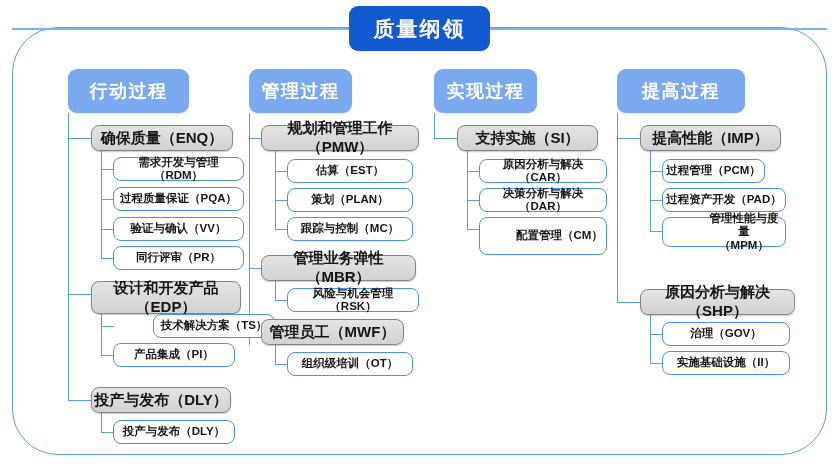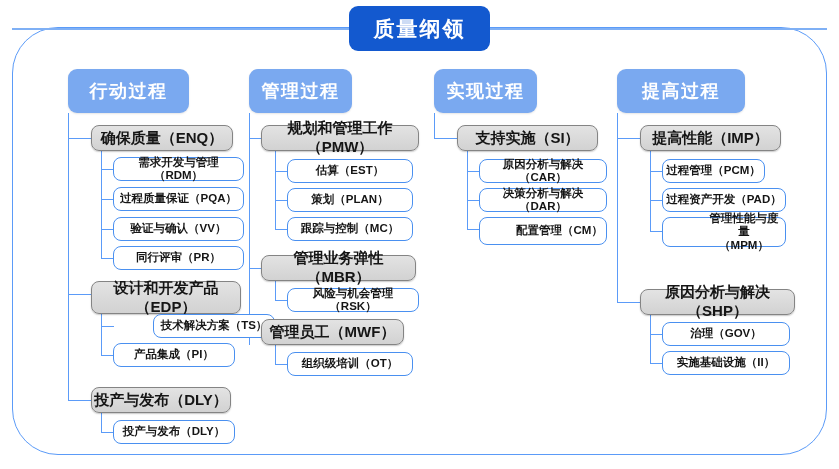--- a/index.html
+++ b/index.html
@@ -160,21 +160,21 @@
   <div class="ln-v" style="left:434px;top:113px;height:26px;"></div>
 
   <div class="ln-h" style="left:434px;top:138px;width:24px;"></div>
   <div class="gbox" style="left:457px;top:125px;width:141px;height:26px;">支持实施（SI）</div>
   <div class="ln-v" style="left:467px;top:151px;height:78px;"></div>
   <div class="ln-h" style="left:467px;top:171px;width:13px;"></div>
   <div class="lbox" style="left:479px;top:159px;width:128px;height:24px;">原因分析与解决（CAR）</div>
   <div class="ln-h" style="left:467px;top:200px;width:13px;"></div>
   <div class="lbox" style="left:479px;top:188px;width:128px;height:24px;">决策分析与解决（DAR）</div>
   <div class="ln-h" style="left:467px;top:229px;width:13px;"></div>
-  <div class="lbox" style="left:479px;top:217px;width:128px;height:28px;padding-left:36px;">配置管理（CM）</div>
+  <div class="lbox" style="left:479px;top:217px;width:128px;height:38px;padding-left:36px;">配置管理（CM）</div>
 
   <div class="col-head" style="left:617px;top:69px;width:128px;">提高过程</div>
   <div class="ln-v" style="left:617px;top:113px;height:190px;"></div>
 
   <div class="ln-h" style="left:617px;top:138px;width:24px;"></div>
   <div class="gbox" style="left:640px;top:125px;width:141px;height:26px;">提高性能（IMP）</div>
   <div class="ln-v" style="left:650px;top:151px;height:81px;"></div>
   <div class="ln-h" style="left:650px;top:171px;width:13px;"></div>
   <div class="lbox" style="left:662px;top:159px;width:103px;height:24px;">过程管理（PCM）</div>
   <div class="ln-h" style="left:650px;top:200px;width:13px;"></div>

